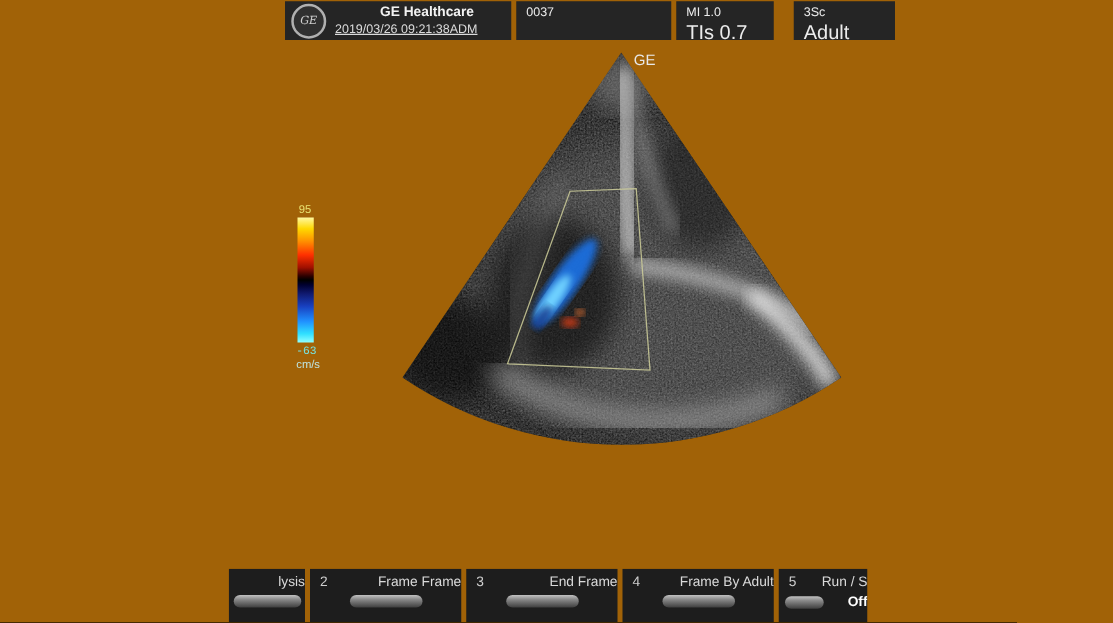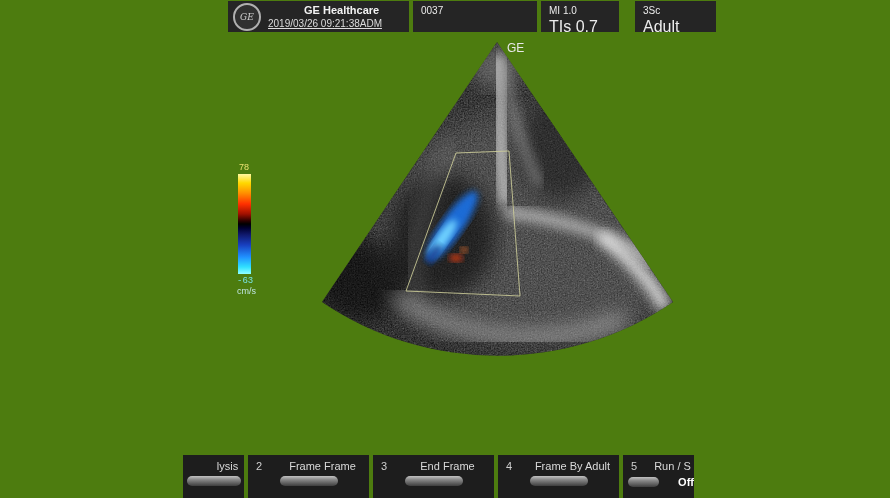--- a/index.html
+++ b/index.html
@@ -1,16 +1,16 @@
 <!DOCTYPE html>
 <html><head>
 <meta charset="utf-8">
 <style>
   html,body{margin:0;padding:0;background:#000;}
-  .screen{position:relative;width:890px;height:498px;background:#4d7c0f;overflow:hidden;
+  .screen{position:relative;width:890px;height:498px;background:#a16207;overflow:hidden;
           font-family:"Liberation Sans",sans-serif;color:#e8e8e8;}
 
   
   .hdr-box{position:absolute;top:1px;height:31px;background:#252525;}
   .box-patient{left:228px;width:181px;}
   .box-exam{left:413px;width:124px;}
   .box-output{left:541px;width:78px;}
   .box-probe{left:635px;width:81px;}
   .ge-logo{position:absolute;left:5px;top:2px;width:24px;height:24px;border:2px solid #b0b0b0;
            border-radius:50%;display:flex;align-items:center;justify-content:center;
@@ -26,21 +26,21 @@
   .cbar .bar{width:13px;height:100px;margin:2px 0 2px 1px;
       background:linear-gradient(180deg,#fff8a0 0%,#ffd800 9%,#ff9000 19%,#ff3000 30%,#a01000 40%,
                  #2a0000 47%,#000 50%,#000030 54%,#101a70 61%,#1840c0 71%,#2090ff 83%,#30e0ff 93%,#90ffff 100%);}
   .cbar .min{color:#78e4e0;font-family:Liberation Mono, monospace;}
   .cbar .unit{color:#bfe4e0;}
 
   
   .skbar{position:absolute;left:183px;top:455px;width:511px;height:43px;overflow:hidden;}
   .sk{position:absolute;top:0;height:43px;background:#1d1d1d;overflow:hidden;}
   .sk .num{position:absolute;left:8px;top:5px;font-size:11px;color:#cfcfcf;}
-  .sk .lbl{text-align:center;margin-top:5px;font-size:11px;color:#dadada;white-space:nowrap;padding-left:28px;}
+  .sk .lbl{text-align:right;margin-top:5px;font-size:11px;color:#dadada;white-space:nowrap;padding-left:28px;}
   .knob{width:58px;height:10px;margin:4px auto 0;border-radius:5px;
         background:linear-gradient(180deg,#c2c2c2,#8a8a8a 35%,#3e3e3e);}
   .sk1{left:0;width:61px;}   .sk1 .knob{width:54px;}
   .sk2{left:65px;width:121px;}
   .sk3{left:190px;width:121px;}
   .sk4{left:315px;width:121px;}
   .sk5{left:440px;width:71px;}
   .sk5row{display:flex;align-items:center;gap:19px;margin-top:4px;padding-left:5px;}
   .knob-s{width:38px;height:10px;border-radius:5px;background:linear-gradient(180deg,#c2c2c2,#8a8a8a 35%,#3e3e3e);}
   .offtxt{font-size:11px;font-weight:bold;color:#ffffff;}
@@ -123,21 +123,21 @@
       <ellipse cx="434" cy="254" rx="11" ry="5" transform="rotate(-55 434 254)" fill="#123e90" opacity="0.9" filter="url(#fb3)"></ellipse>
       <ellipse cx="456" cy="258" rx="7" ry="4" fill="#c03818" filter="url(#fb3)"></ellipse>
       <ellipse cx="464" cy="250" rx="4" ry="3" fill="#e07030" opacity="0.9" filter="url(#fb3)"></ellipse>
     </g>
     <path d="M456 153 L509 151 L520 296 L406 291 Z" fill="none" stroke="#cfcf9a" stroke-width="1" opacity="0.85"></path>
 
     <text x="507" y="52" font-size="12" fill="#e8e8e8" font-family="Liberation Sans, sans-serif">GE</text>
   </svg>
 
   <div class="cbar">
-    <div class="max">78</div>
+    <div class="max">95</div>
     <div class="bar"></div>
     <div class="min">-63</div>
     <div class="unit">cm/s</div>
   </div>
 
   <div class="skbar">
     <div class="sk sk1">
       <div class="lbl">lysis</div>
       <div class="knob"></div>
     </div>

